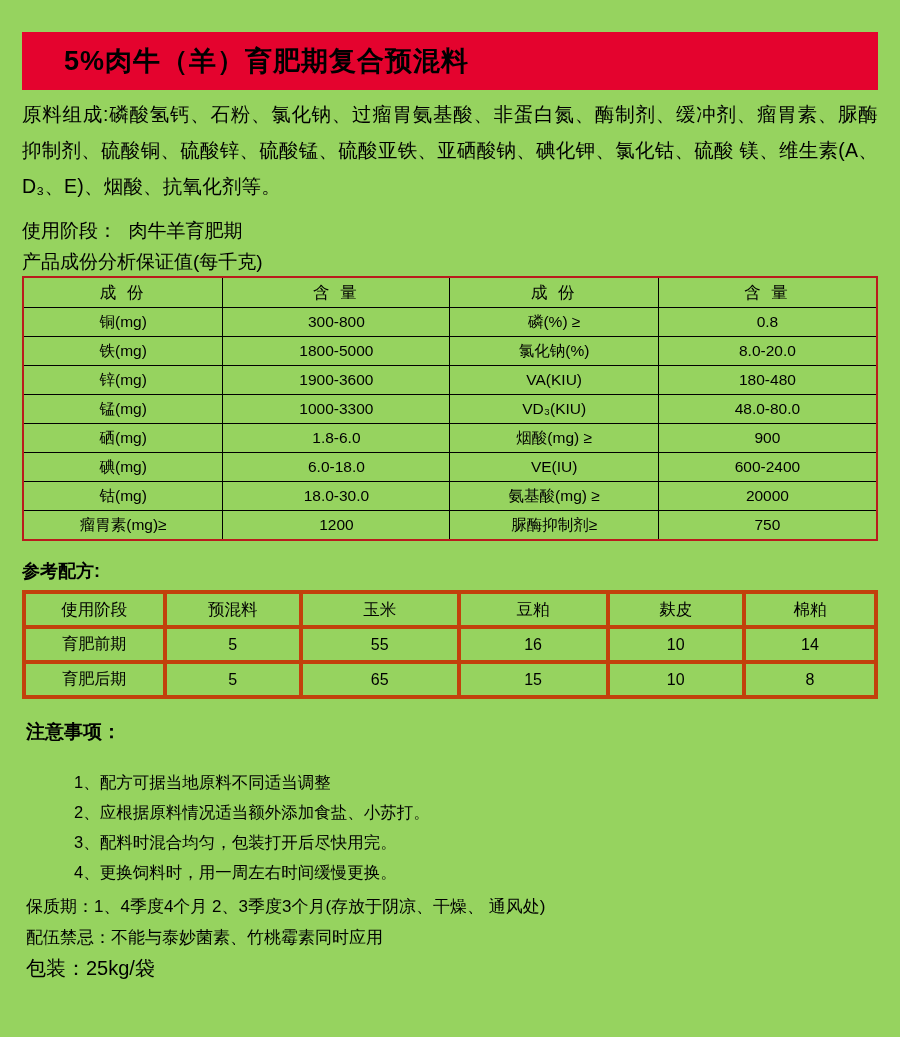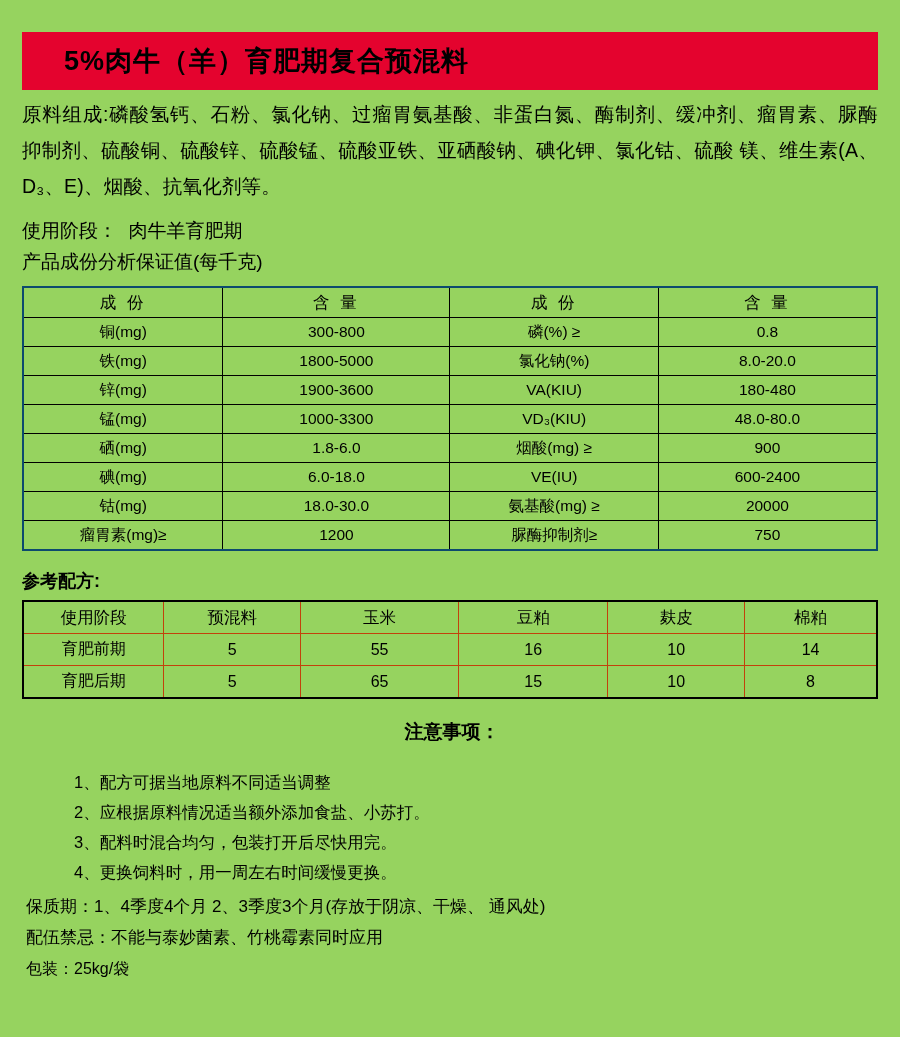--- a/index.html
+++ b/index.html
@@ -58,22 +58,21 @@
     font-size: 19px;
     line-height: 28px;
   }
   
   table {
     border-collapse: collapse;
     width: 100%;
     table-layout: fixed;
   }
   .nutri-table {
-    margin-top: 10px;
-    border: 2px solid #0c4a6e;
+    border: 2px solid #b91c1c;
   }
   .nutri-table td {
     border: 1px solid #000;
     text-align: center;
     font-size: 15.5px;
     height: 28px;
     padding: 0 2px;
     white-space: nowrap;
     overflow: hidden;
   }
@@ -90,41 +89,40 @@
   .section-title {
     margin-top: 18px;
     font-size: 18px;
     font-weight: bold;
     margin-bottom: 7px;
   }
   .formula-table {
     border: 2px solid #000;
   }
   .formula-table td {
-    border: 1px solid #c2410c;
+    border: 4px solid #c2410c;
     text-align: center;
     font-size: 16px;
     height: 29px;
   }
   .formula-table tr.head td {
     font-size: 16.5px;
   }
   .formula-table col.f1 { width: 16.5%; }
   .formula-table col.f2 { width: 16%; }
   .formula-table col.f3 { width: 18.5%; }
   .formula-table col.f4 { width: 17.5%; }
   .formula-table col.f5 { width: 16%; }
   .formula-table col.f6 { width: 15.5%; }
   
   .notice-title {
     margin-top: 20px;
     font-size: 19px;
     font-weight: bold;
     padding-left: 4px;
-    text-align: center;
   }
   .notice-list {
     margin-top: 22px;
     padding-left: 52px;
   }
   .notice-item {
     font-size: 16.5px;
     line-height: 30px;
   }
   .footer-lines {
@@ -134,21 +132,21 @@
   .footer-line {
     font-size: 17px;
     line-height: 31px;
   }
   .footer-row {
     display: flex;
     justify-content: space-between;
     align-items: baseline;
   }
   .pack {
-    font-size: 16px;
+    font-size: 20px;
     padding-right: 10px;
   }
 </style>
 </head>
 <body>
 
 <div class="page">
 
   <div class="title-banner">
     <span class="title-text">5%肉牛（羊）育肥期复合预混料</span>

